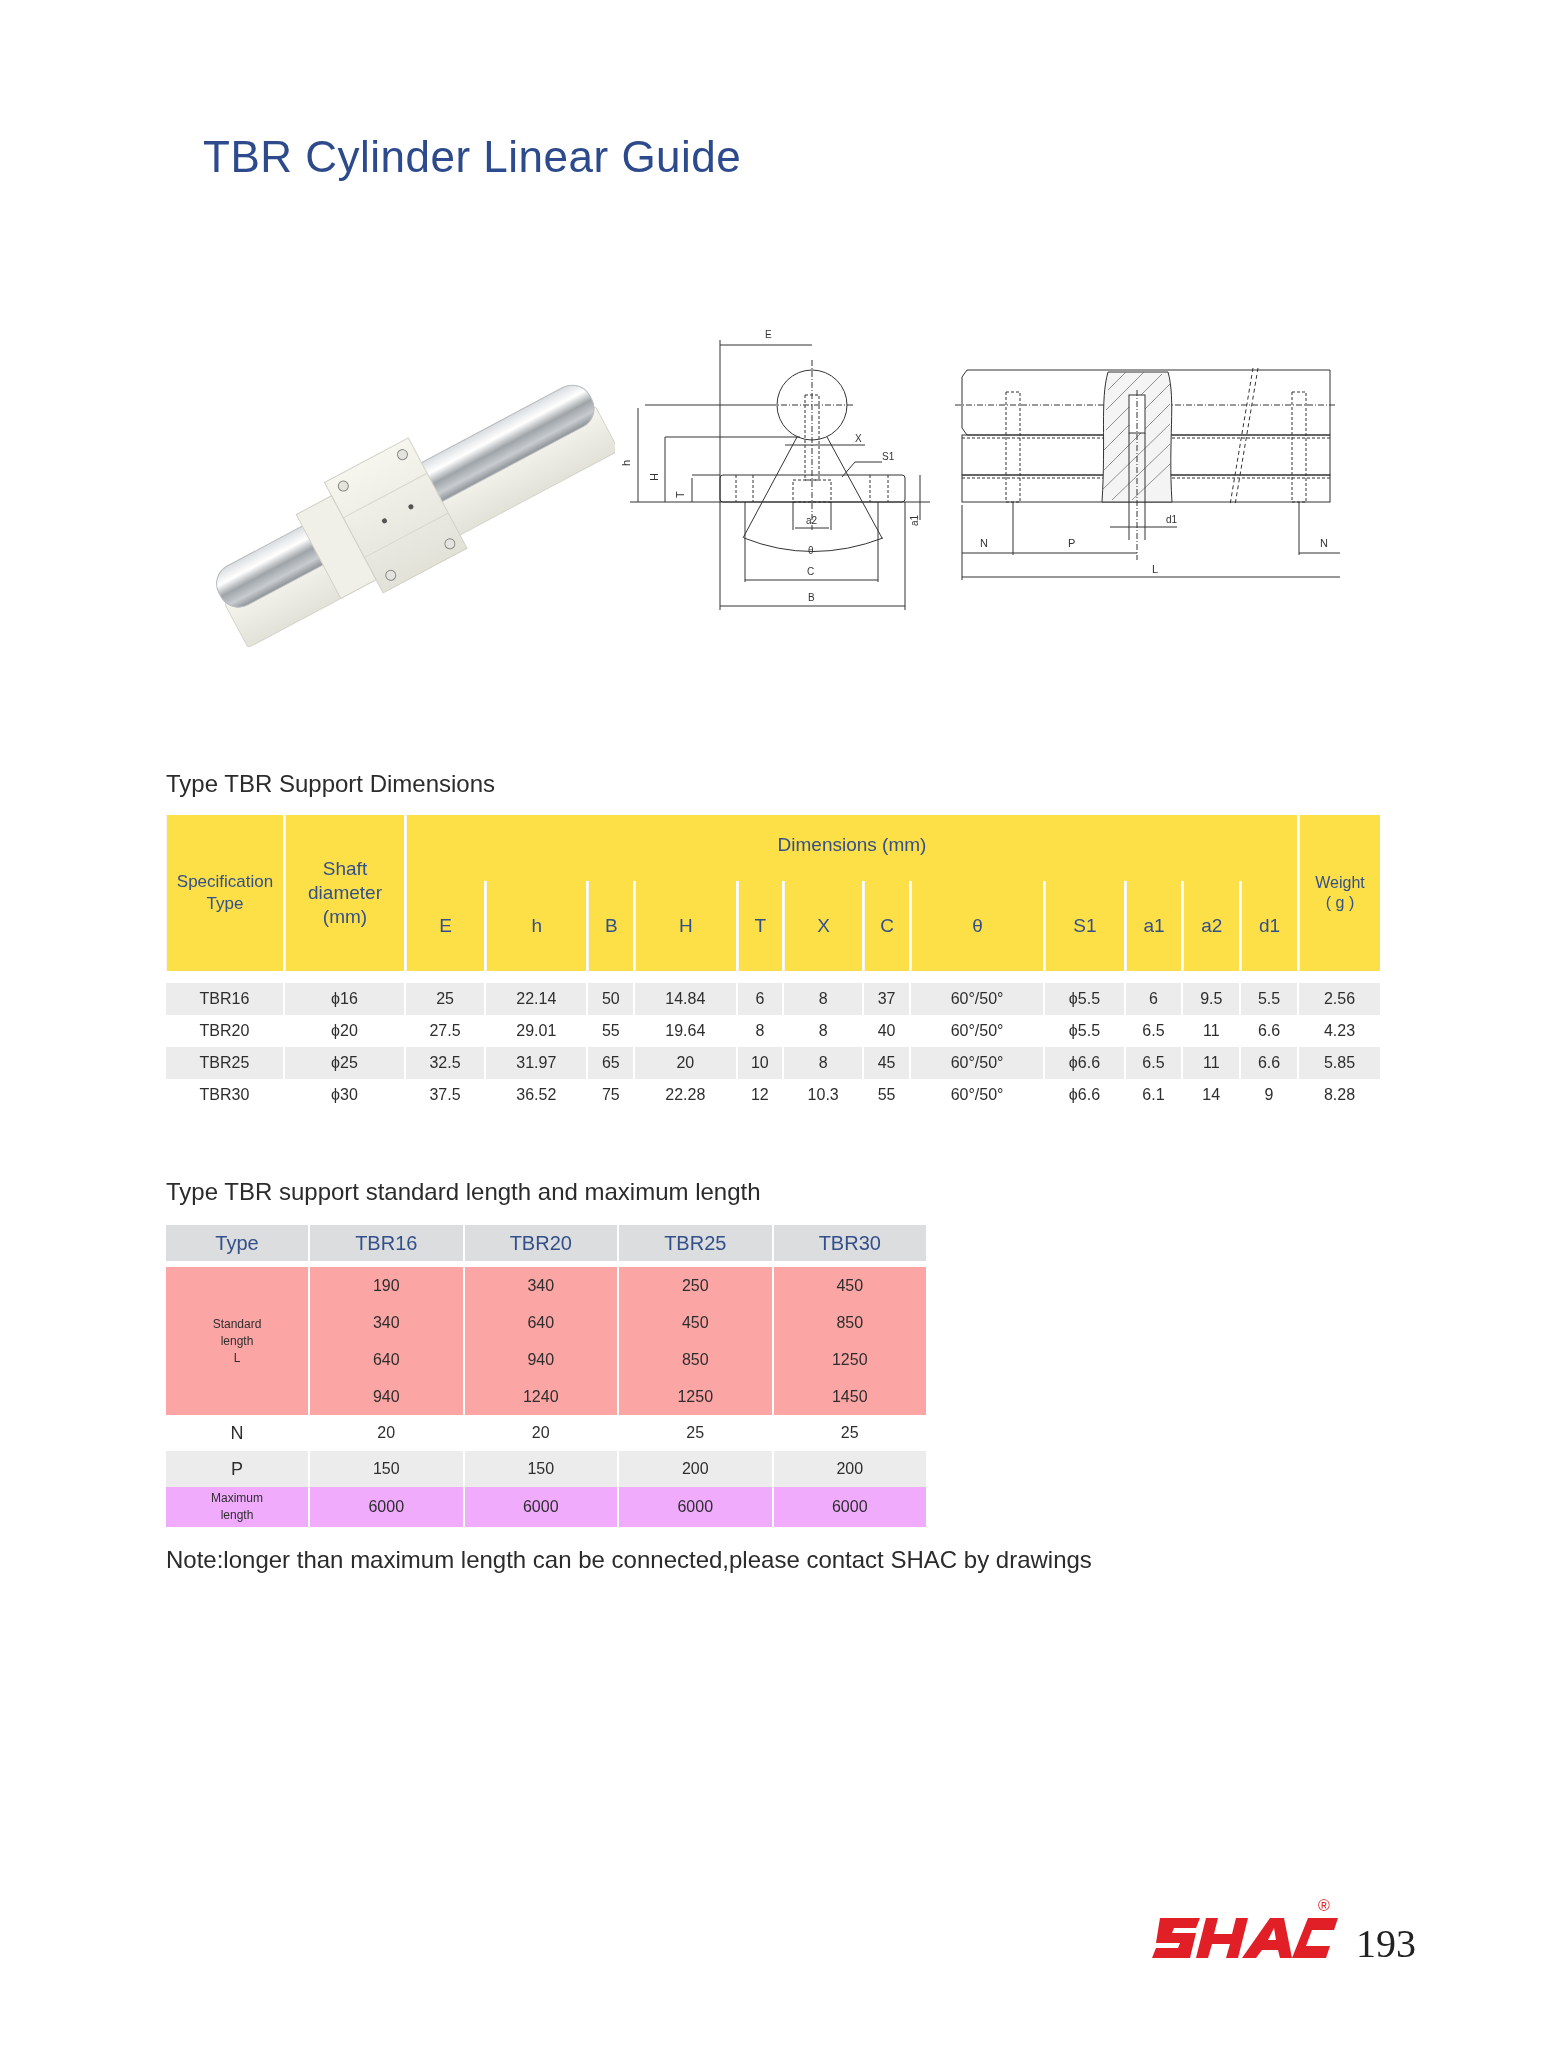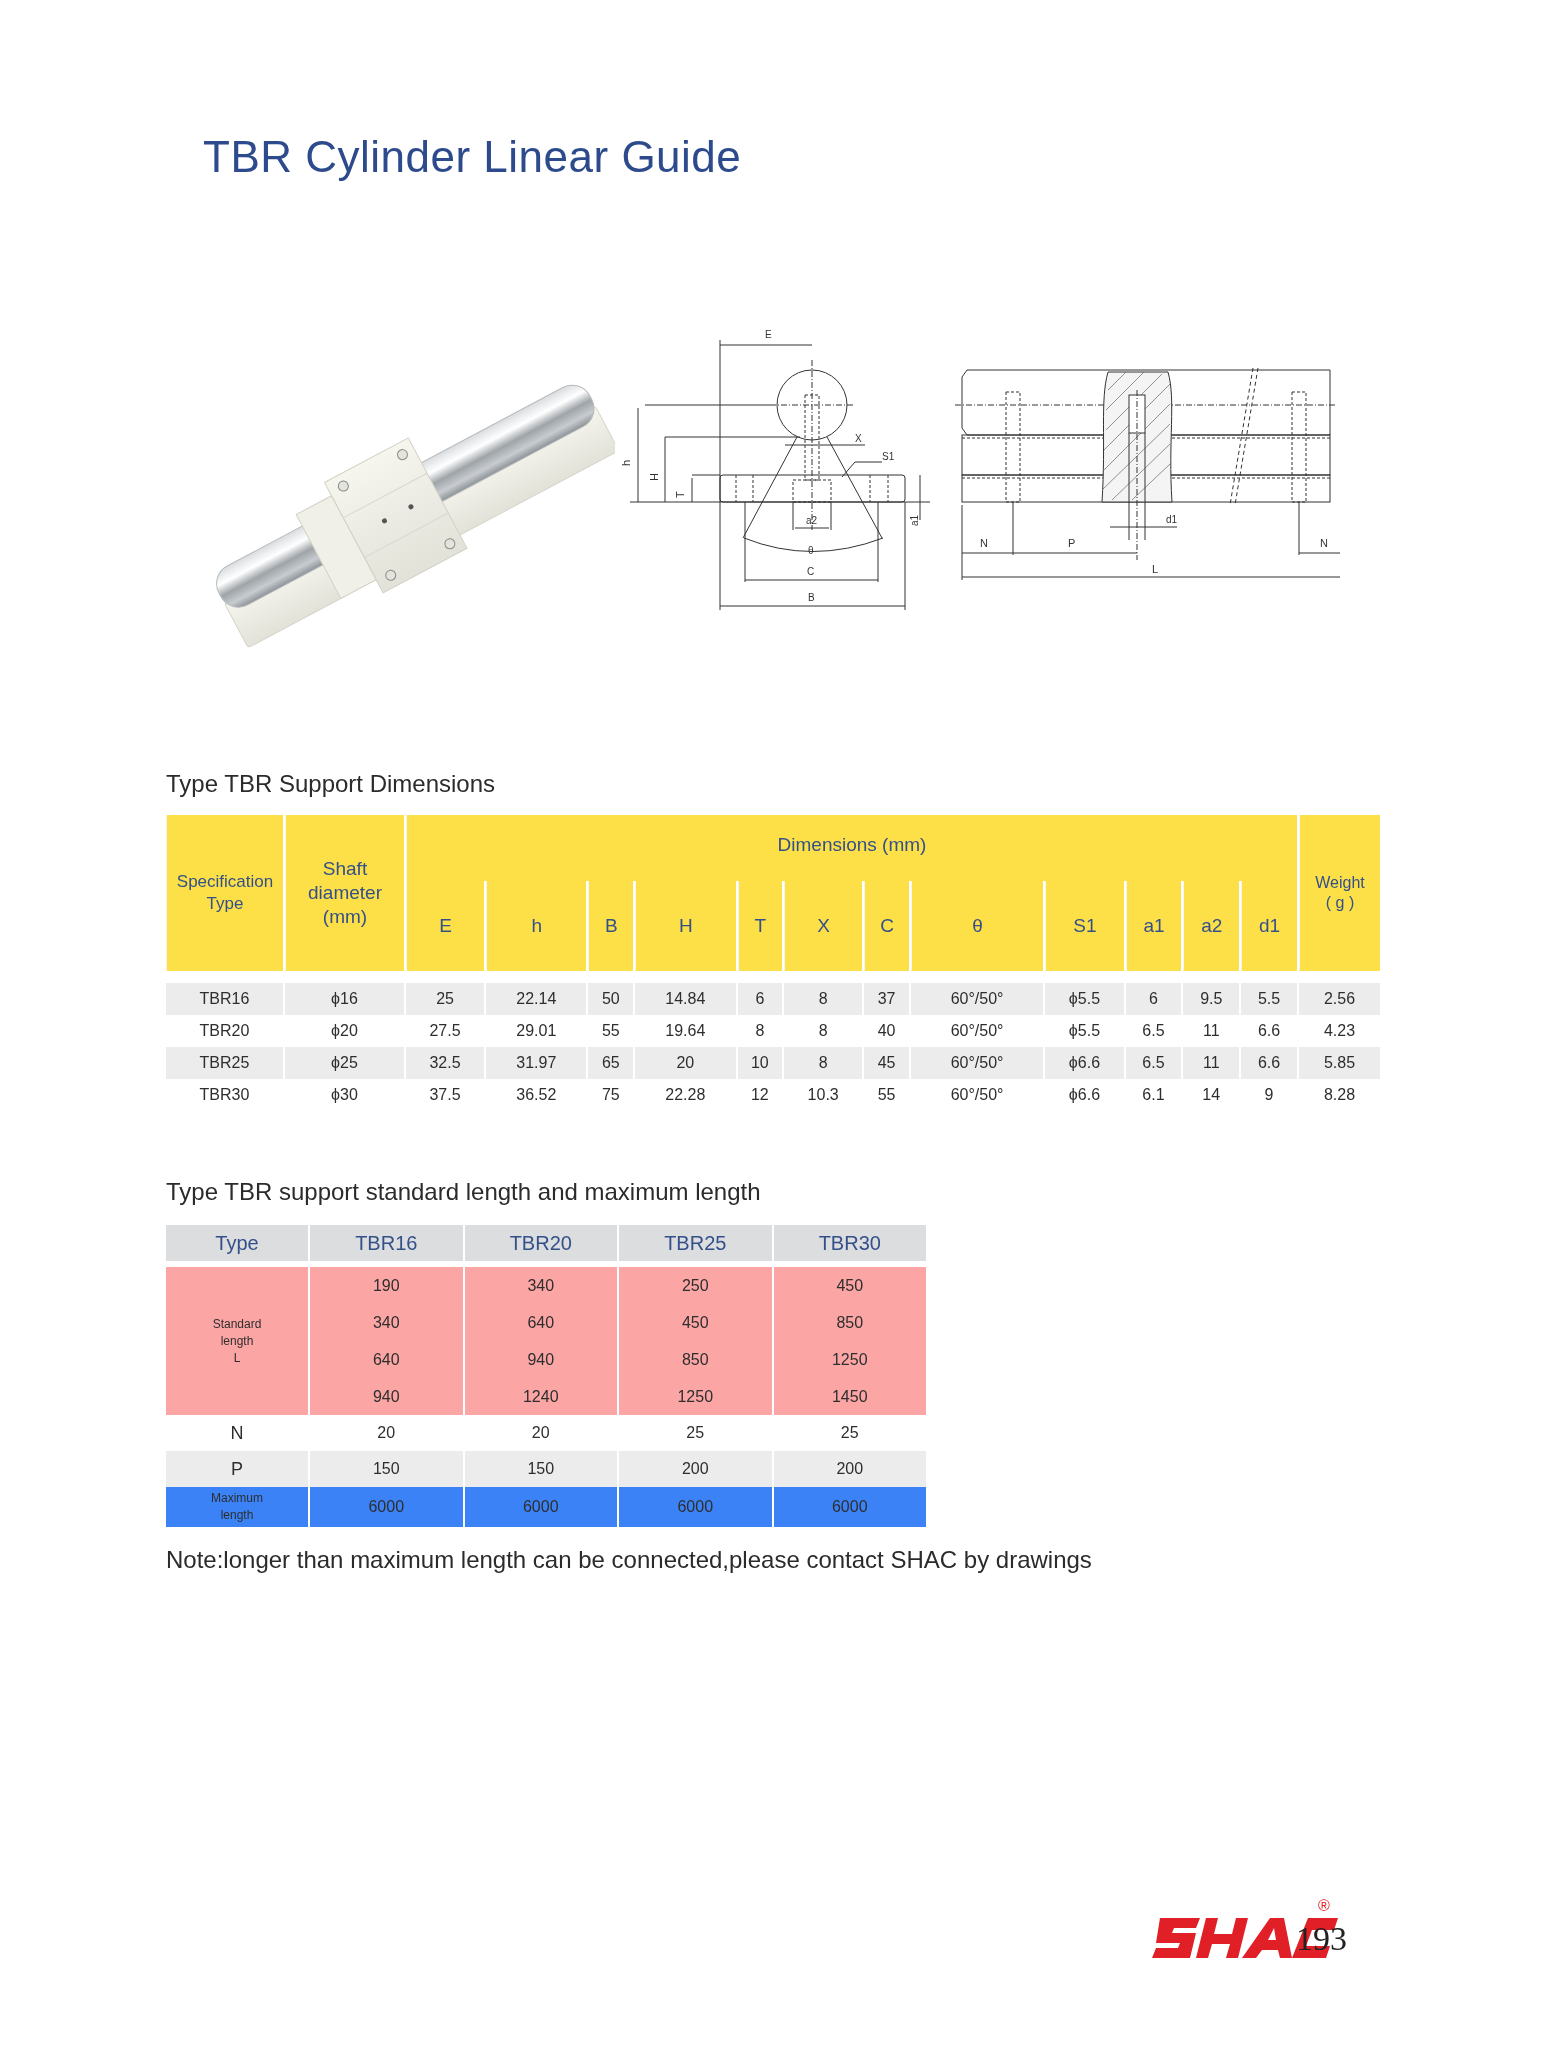--- a/index.html
+++ b/index.html
@@ -27,27 +27,27 @@
   .t1 tr.shade td { background:#ececec; }
   .t1 tr.plain td { background:#ffffff; }
 
   .t2 { position:absolute; left:164px; top:1225px; width:764px; }
   .t2 th { background:#dcdddf; color:#34508a; font-weight:normal; font-size:20px; height:36px; text-align:center; padding:0; }
   .t2 .gap td { height:6px; background:#fff; }
   .t2 td { font-size:16px; text-align:center; padding:0; color:#2e2e2e; }
   .t2 .std td { background:#fca5a5; height:37px; }
   .t2 .row-n td { background:#fff; height:36px; }
   .t2 .row-p td { background:#ececec; height:36px; }
-  .t2 .row-max td { background:#3b82f6; height:40px; }
+  .t2 .row-max td { background:#f0abfc; height:40px; }
   .t2 .rowlabel { font-size:12px; line-height:17px; }
 
   #note { left:166px; top:1546px; font-size:24px; color:#2b2b2b; }
   #logo { left:1152px; top:1908px; width:190px; height:60px; }
   #reg { left:1318px; top:1897px; font-size:16px; color:#e01f26; }
-  #page-number { left:1296px; top:1920px; font-size:34px; font-family:"Liberation Serif", serif; color:#222; }
+  #page-number { left:1356px; top:1920px; font-size:40px; font-family:"Liberation Serif", serif; color:#222; }
   svg text { font-family:"Liberation Sans", sans-serif; }
 </style>
 </head>
 <body>
 
 <div id="page-title" class="abs">TBR Cylinder Linear Guide</div>
 
 <svg id="photo" class="abs" viewBox="0 0 410 295">
   <defs>
     <linearGradient id="rod" x1="0" y1="0" x2="0" y2="1">

